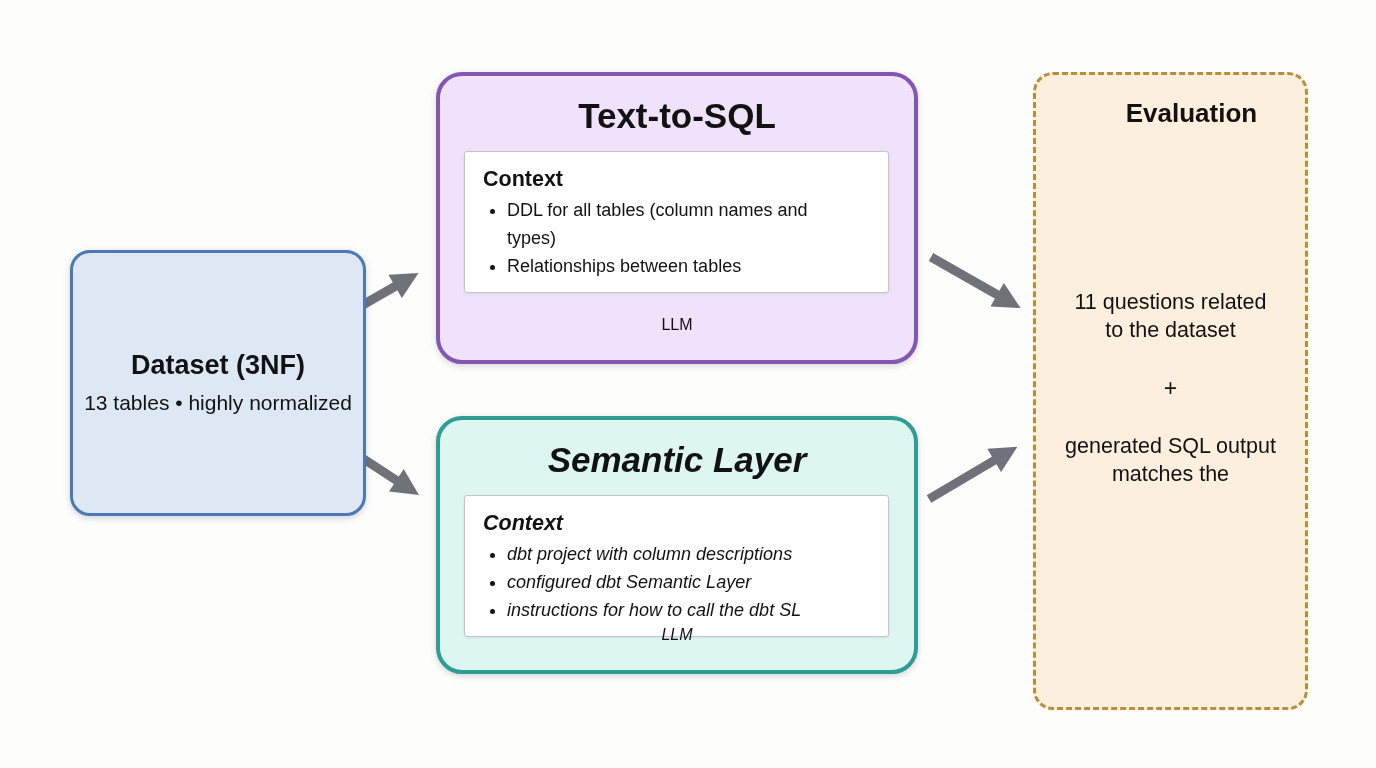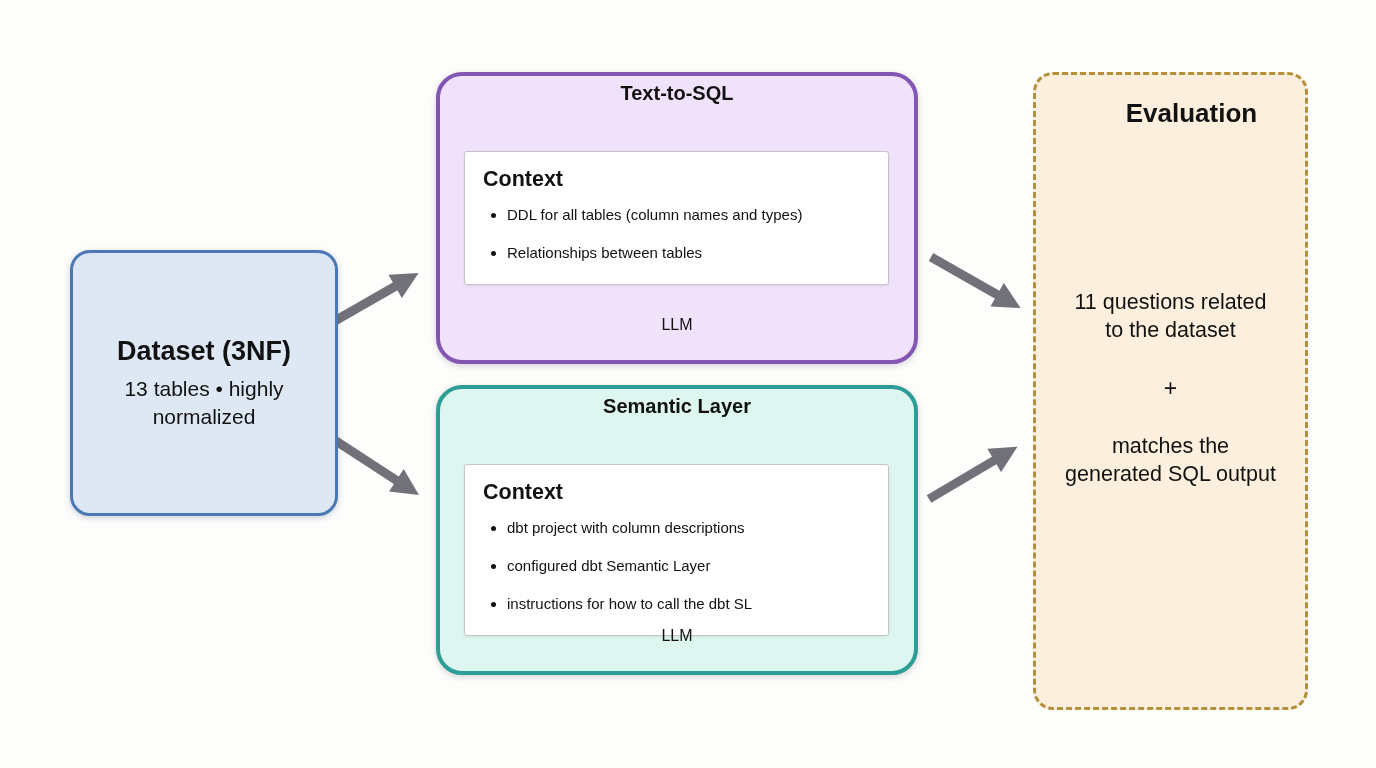--- a/index.html
+++ b/index.html
@@ -19,21 +19,21 @@
   }
 
   .node {
     position: absolute;
     box-sizing: border-box;
   }
 
   
   .dataset {
     left: 70px; top: 250px;
-    width: 268px; height: 266px;
+    width: 296px; height: 266px;
     border: 3px solid;
     border-radius: 20px;
     box-shadow: 0 2px 6px rgba(60, 80, 120, 0.25);
     display: flex;
     flex-direction: column;
     align-items: center;
     justify-content: center;
     text-align: center;
   }
   .dataset-title {
@@ -49,26 +49,27 @@
 
   
   .bignode {
     left: 436px;
     width: 482px;
     border: 4px solid;
     border-radius: 26px;
     box-shadow: 0 2px 6px rgba(70, 70, 90, 0.22);
   }
   .t2s  { top: 72px;  height: 292px; }
-  .sem  { top: 385px; height: 290px; }
+  .sem  { top: 416px; height: 258px; font-style: italic; }
   .big-title {
     text-align: center;
-    font-size: 20px;
+    font-size: 35px;
     font-weight: 700;
     line-height: 34px;
+    padding-top: 23px;
   }
   .context-panel {
     position: absolute;
     left: 24px; right: 25px;
     top: 75px;
     background: #ffffff;
     border: 1.5px solid;
     border-radius: 3px;
     box-shadow: 0 1px 3px rgba(0,0,0,0.08);
     padding: 12px 14px 12px 18px;
@@ -78,22 +79,22 @@
     font-size: 21.5px;
     font-weight: 700;
     line-height: 30px;
   }
   .context-panel ul {
     margin: 2px 0 0 0;
     padding-left: 24px;
     list-style: disc outside;
   }
   .context-panel li {
-    font-size: 15px;
-    line-height: 38px;
+    font-size: 18px;
+    line-height: 28px;
   }
   .t2s li { max-width: 330px; }
   .llm-label {
     position: absolute;
     left: 0; right: 0;
     bottom: 20px;
     text-align: center;
     font-size: 16px;
     line-height: 30px;
   }
@@ -180,19 +181,19 @@
 
   <div class="node eval" style="background-color: rgb(252, 239, 221); border-color: rgb(181, 144, 60);">
     <div class="eval-title">Evaluation</div>
     <div class="eval-body">
       <div>
         <span class="eval-line">11 questions related</span>
         <span class="eval-line">to the dataset</span>
       </div>
       <div class="eval-plus">+</div>
       <div>
+        <span class="eval-line">generated SQL output</span>
         <span class="eval-line">matches the</span>
-        <span class="eval-line">generated SQL output</span>
       </div>
     </div>
   </div>
 
 </div>
 
 </body></html>

